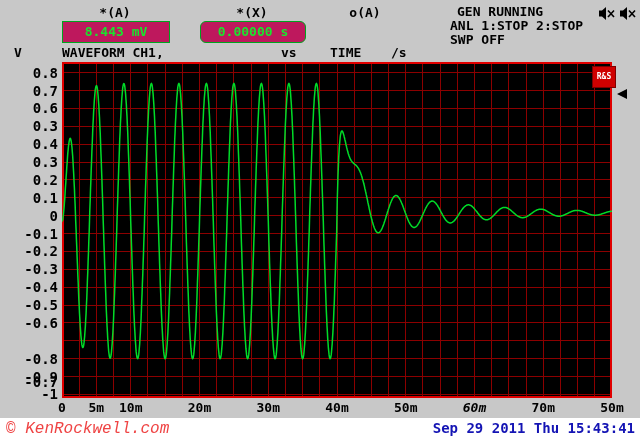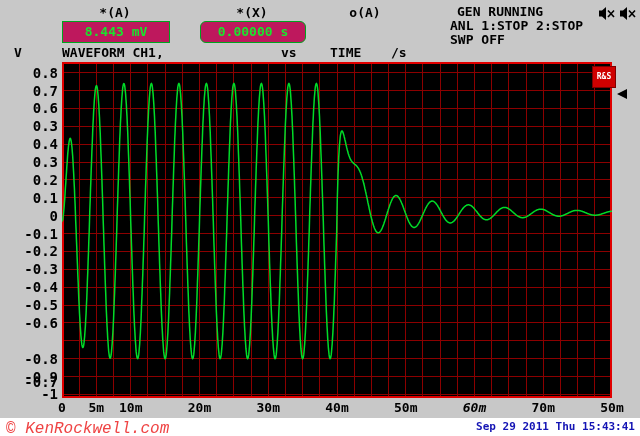--- a/index.html
+++ b/index.html
@@ -22,21 +22,21 @@
     position:absolute;left:592px;top:66px;width:22px;height:20px;background:#cf0000;
     color:#fff;font-size:8px;font-weight:bold;text-align:center;line-height:20px;
     border:1px solid #7d0000;
   }
   #cursor-arrow{
     position:absolute;left:617px;top:89px;width:0;height:0;
     border-top:5px solid transparent;border-bottom:5px solid transparent;border-right:10px solid #000;
   }
   #footer{position:absolute;left:0;top:418px;width:640px;height:18px;background:#fff;}
   #watermark{position:absolute;left:6px;top:2px;font-family:Liberation Mono, monospace;font-style:italic;font-size:16px;color:#ef4444;}
-  #datetime{position:absolute;right:5px;top:2px;font-family:"DejaVu Sans Mono",monospace;font-weight:bold;font-size:11px;color:#1414b4;}
+  #datetime{position:absolute;right:5px;top:2px;font-family:"DejaVu Sans Mono",monospace;font-weight:bold;font-size:14px;color:#1414b4;}
 </style>
 </head>
 <body>
 
 <div class="screen" id="screen">
 
   <div class="readout-label" style="left:62px;width:106px;">*(A)</div>
   <div class="readout-label" style="left:200px;width:104px;">*(X)</div>
   <div class="readout-label" style="left:318px;width:94px;">o(A)</div>
 

